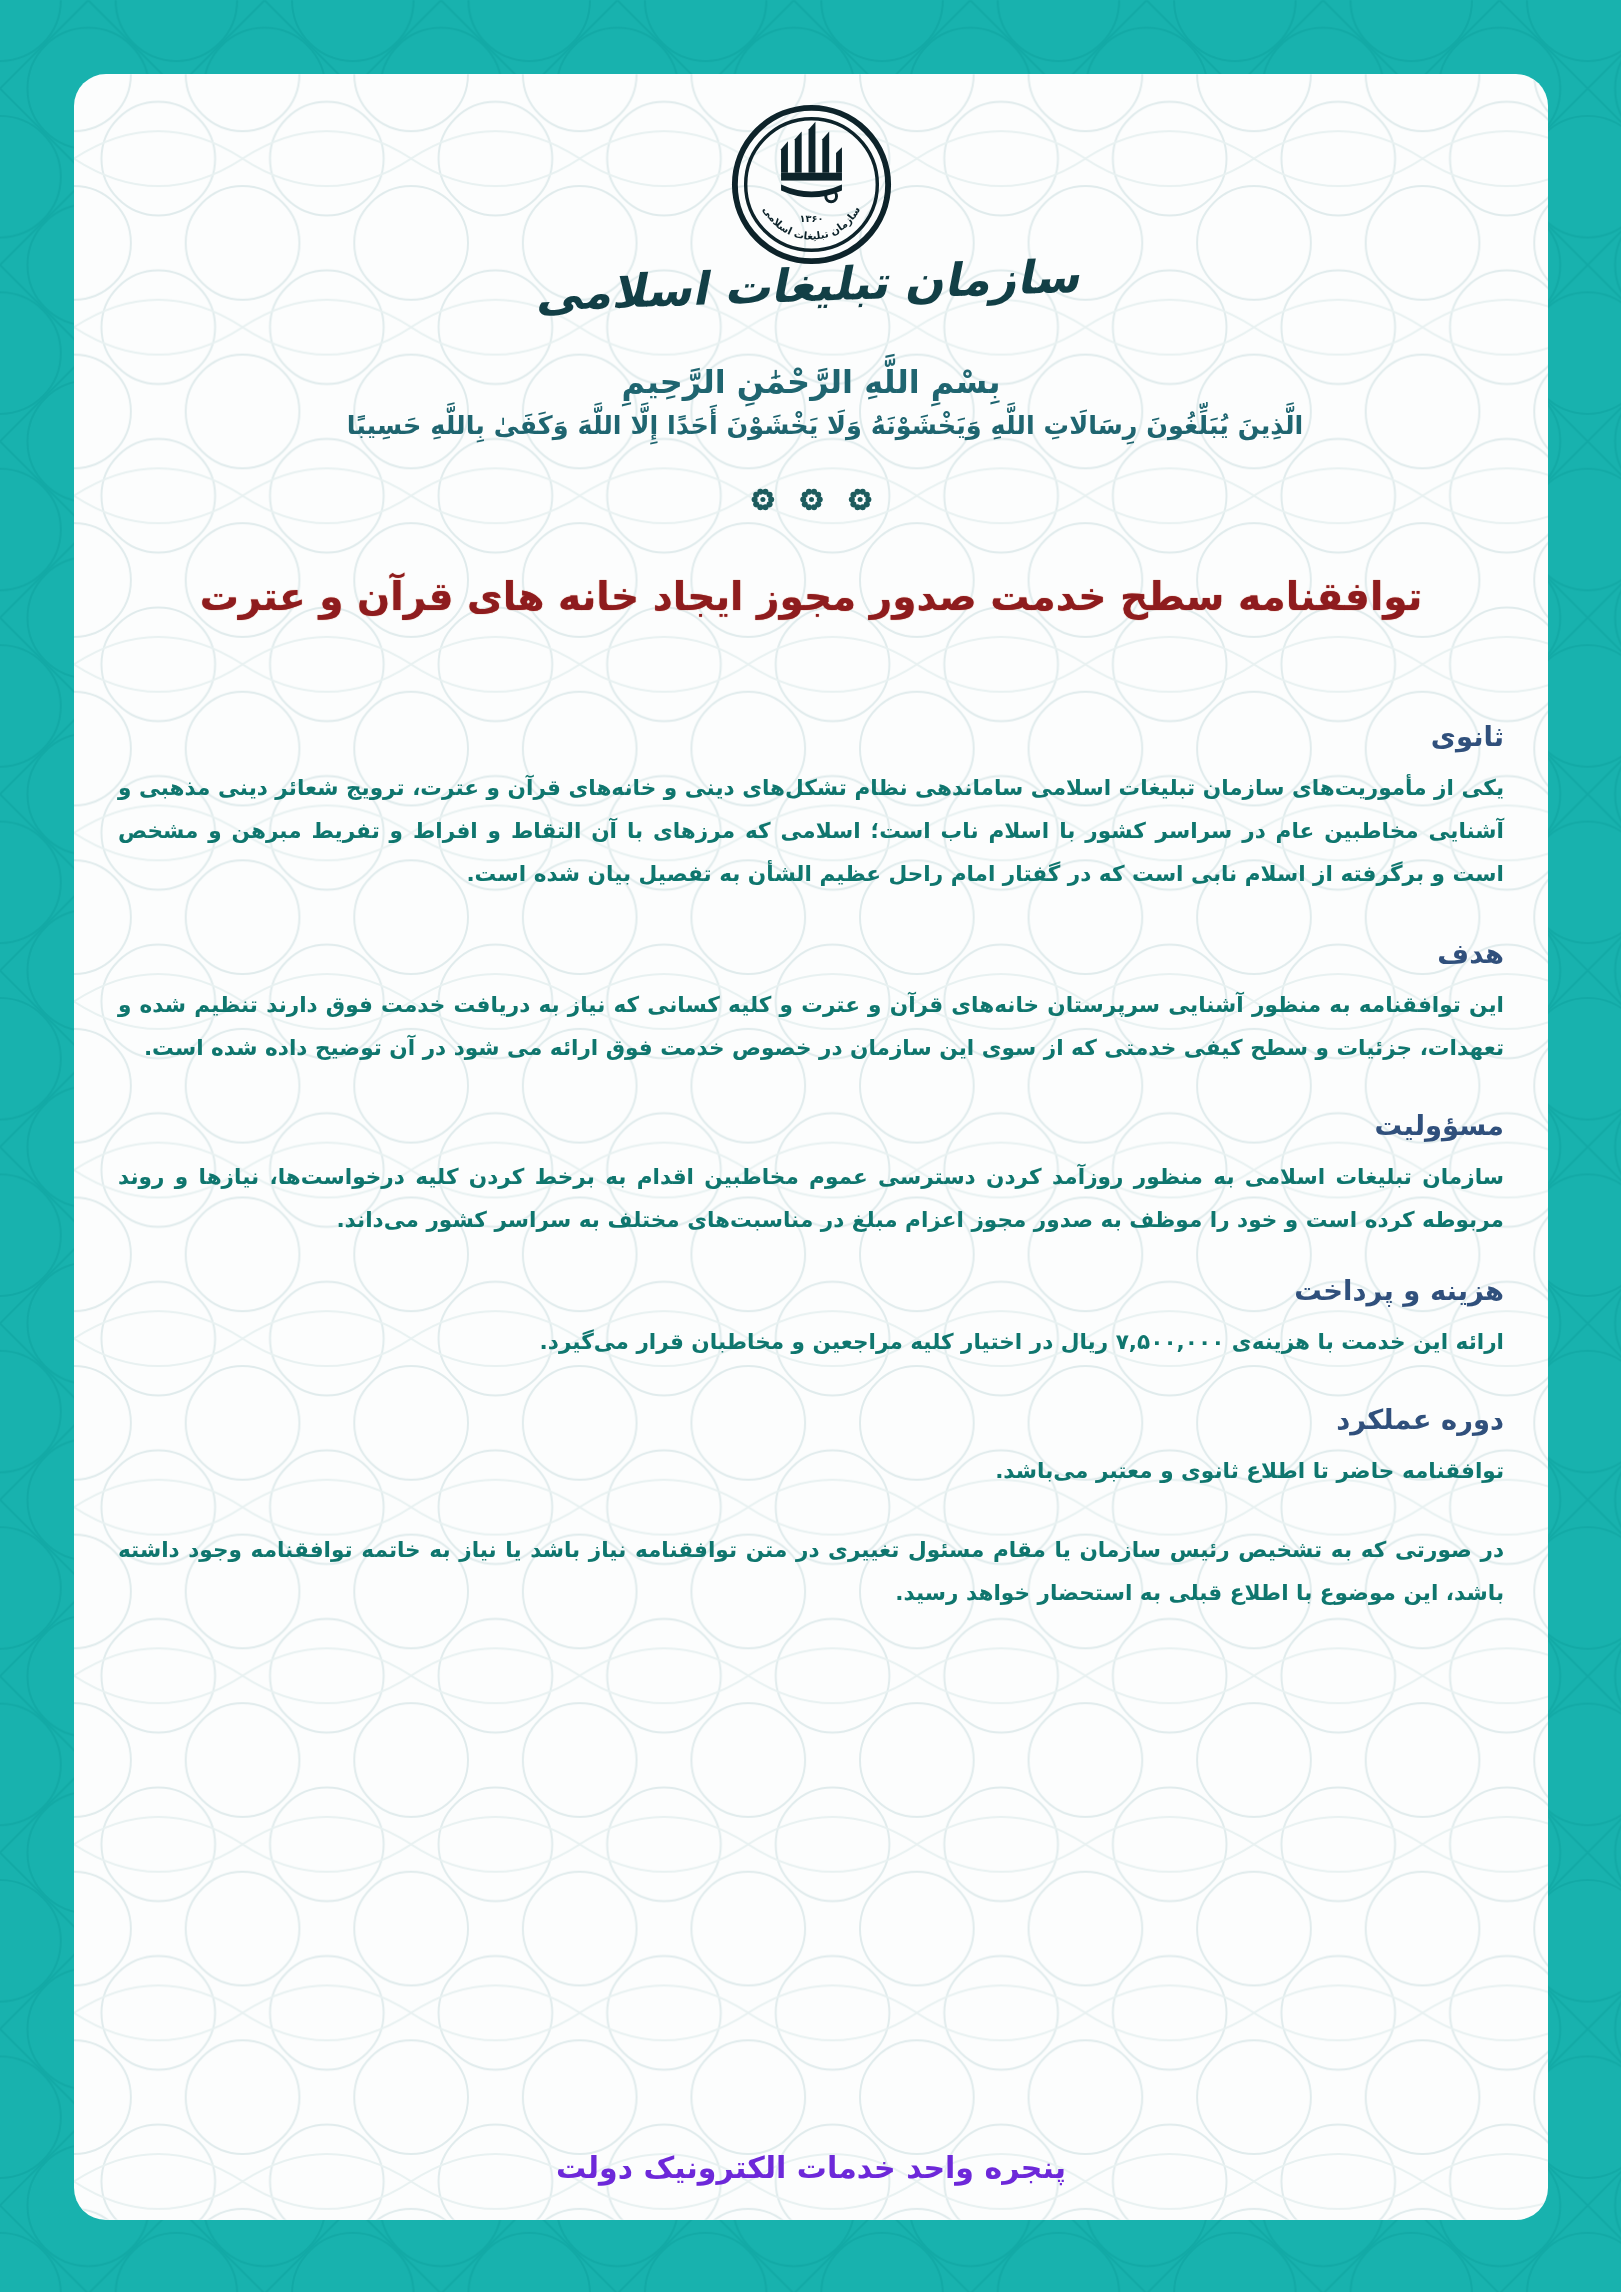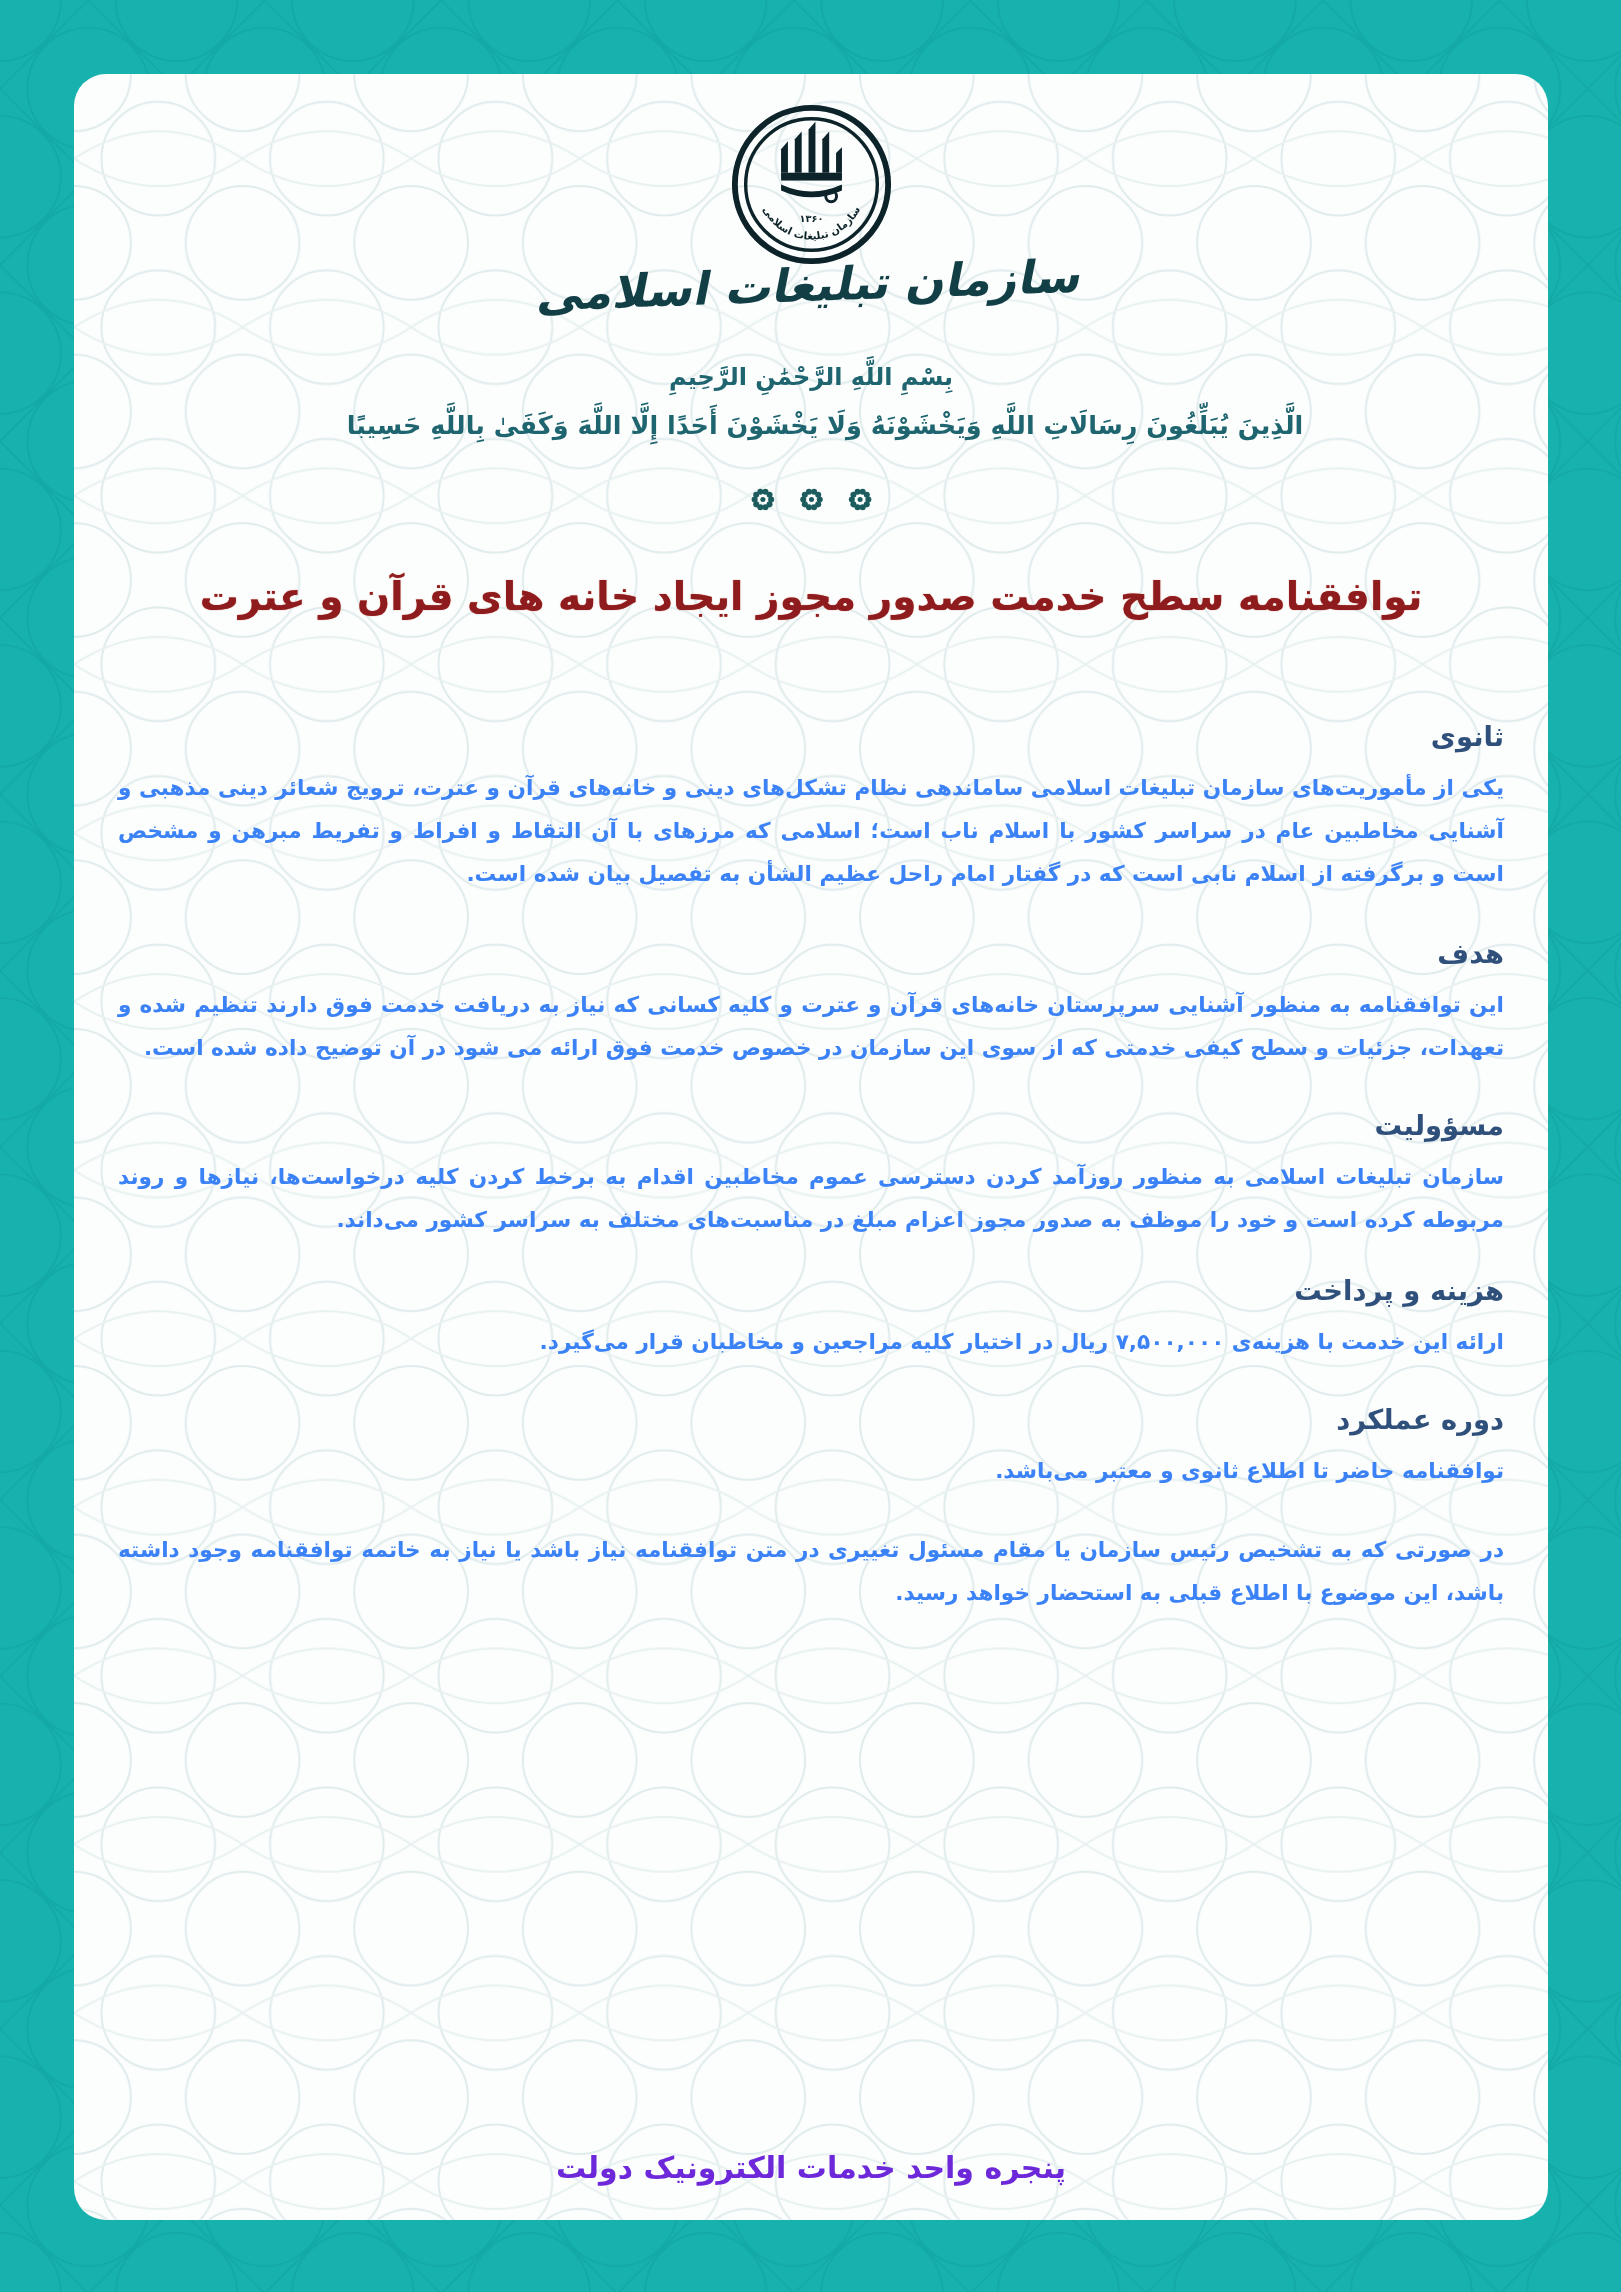--- a/index.html
+++ b/index.html
@@ -16,37 +16,37 @@
   .page-svg{position:absolute;left:0;top:0;}
   .content{position:absolute;inset:0;z-index:1;direction:rtl;}
 
   .logo-wrap{position:absolute;top:27.4px;left:0;right:0;display:flex;justify-content:center;}
   .calligraphy{
     position:absolute;top:184px;left:0;right:0;text-align:center;
     font-size:46px;font-weight:bold;color:#123f46;
     transform:skewX(-13deg) rotate(-2deg);letter-spacing:-1px;
   }
   .bismillah{position:absolute;top:289px;left:0;right:0;text-align:center;
-    font-size:24px;font-weight:bold;color:#1f6570;}
+    font-size:32px;font-weight:bold;color:#1f6570;}
   .verse{position:absolute;top:336px;left:0;right:0;text-align:center;
     font-size:25.5px;font-weight:bold;color:#1f6570;margin-left:28px;}
   .ornaments{position:absolute;top:408px;left:0;right:0;display:flex;justify-content:center;}
 
   .doc-title{
     position:absolute;top:500px;left:0;right:0;margin:0;text-align:center;
     font-size:39px;font-weight:bold;color:#8e1c1e;
     text-shadow:0 0 1px #b5452f;
   }
 
   .section{position:absolute;left:44px;right:44px;}
   .sec1{top:647px}.sec2{top:864px}.sec3{top:1036px}
   .sec4{top:1201px}.sec5{top:1330px}.sec6{top:1454px}
   .sec-heading{margin:0 0 13.7px 0;font-size:27.4px;font-weight:bold;color:#30507c;}
   .sec-body{margin:0;font-size:21.6px;line-height:43px;font-weight:bold;
-    color:#3b82f6;text-align:justify;}
+    color:#0f766e;text-align:justify;}
 
   .signature{position:absolute;top:1678px;left:167px;width:637px;text-align:center;}
   .sig-name{font-size:26.5px;font-weight:bold;color:#141414;line-height:33px;}
   .sig-role{margin-top:29px;font-size:26.5px;font-weight:bold;color:#141414;line-height:33px;}
   .sig-scribble{margin-top:25.5px;}
 
   .footer{position:absolute;top:2076px;left:0;right:0;text-align:center;
     font-size:30px;font-weight:bold;color:#6d28d9;}
 </style>
 </head>

